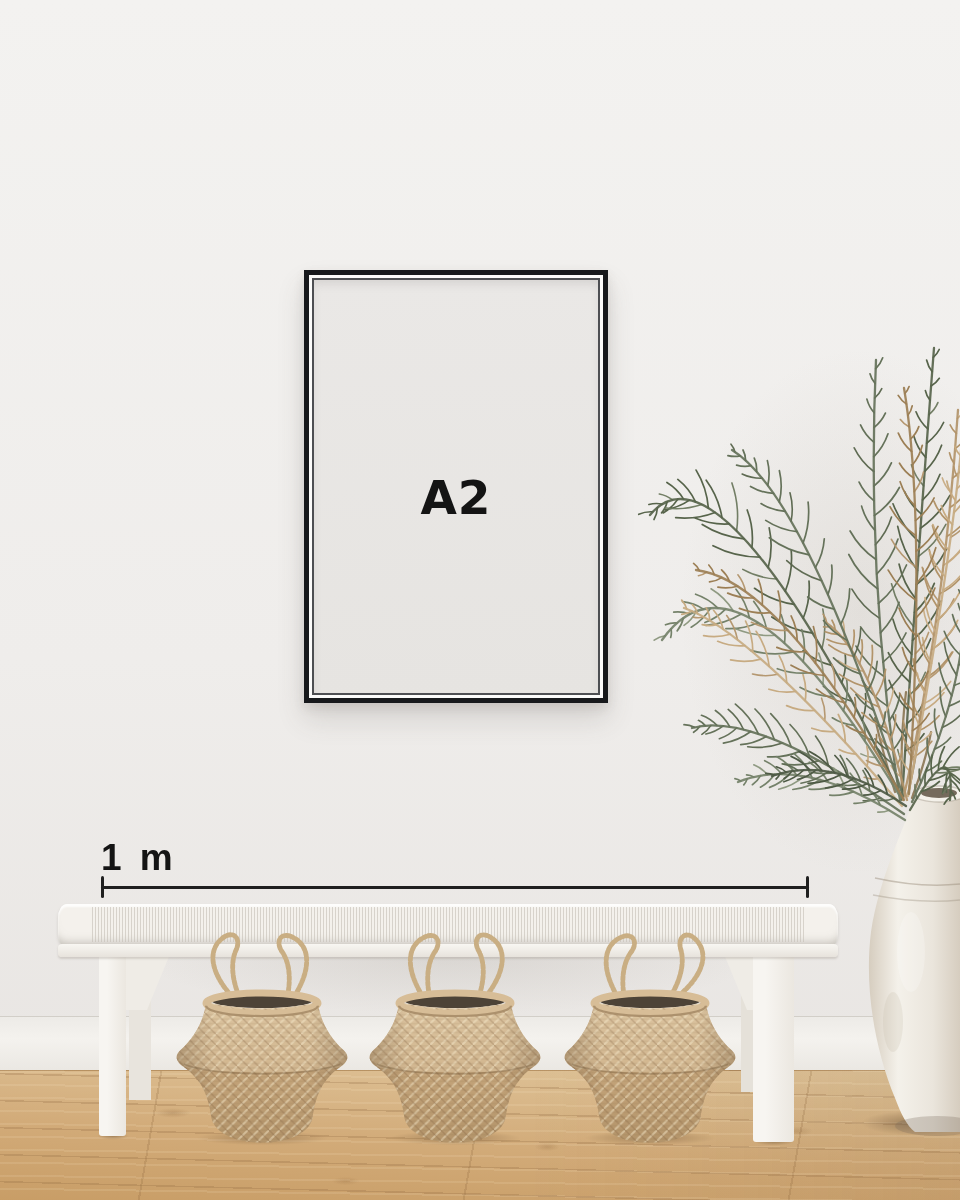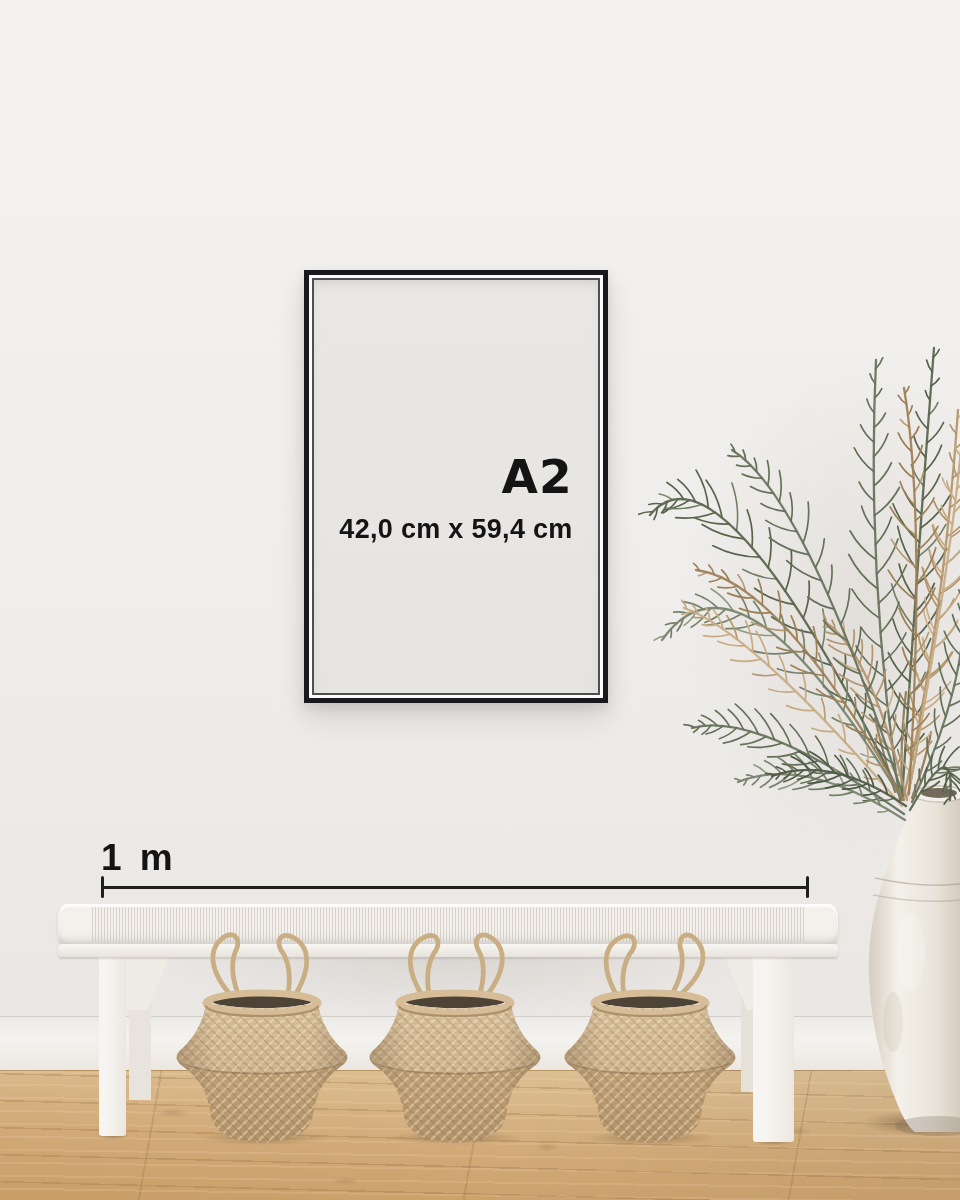--- a/index.html
+++ b/index.html
@@ -220,21 +220,20 @@
       <path d="M301.3,461.4 Q311.6,458.6 319.4,451.5 M305.3,455.4 Q304.0,446.4 307.0,437.7 M309.0,450.3 Q319.9,448.7 328.8,442.3 M312.4,446.1 Q309.8,435.7 312.3,425.2 M318.4,440.1 Q318.6,427.6 324.5,416.7 M320.9,438.4 Q332.7,441.1 344.5,438.2 M323.1,437.5 Q328.6,425.2 339.1,416.8 M325.1,437.4 Q333.6,450.3 347.0,457.9 M328.1,439.8 Q324.6,450.9 326.5,462.4 M329.2,442.3 Q340.3,448.4 347.5,458.9 M330.0,445.6 Q324.1,453.8 322.5,463.7 M330.5,449.8 Q336.6,454.4 339.9,461.2 M330.6,460.6 Q334.0,464.2 335.4,468.9 M330.2,467.3 Q326.4,470.0 324.2,474.2 " fill="none" stroke="#57644b" stroke-width="1.7" stroke-linecap="round"></path>
       <path d="M297.0,468.2 Q294.4,461.6 295.0,454.5 M315.5,442.7 Q329.0,443.7 341.5,438.6 M326.8,438.2 Q338.6,435.7 350.3,438.9 M330.7,454.8 Q325.8,458.2 323.0,463.5 " fill="none" stroke="#6b785e" stroke-width="1.6" stroke-linecap="round" opacity="0.95"></path>
       <path d="M290,480 Q336,400 330,470" fill="none" stroke="#57644b" stroke-width="2.3" stroke-linecap="round" opacity="0.92"></path>
     </svg>
 
   <div class="frame">
     <div class="mat">
       <div class="canvas">
         <div class="poster-text">
           <div class="size-label">A2</div>
-          <div class="size-dims">42,0 cm x 59,4 cm</div>
         </div>
       </div>
     </div>
   </div>
 
   <div class="measure">
     <div class="measure-label">1 m</div>
     <div class="measure-line"></div>
     <div class="measure-tick left"></div>
     <div class="measure-tick right"></div>

